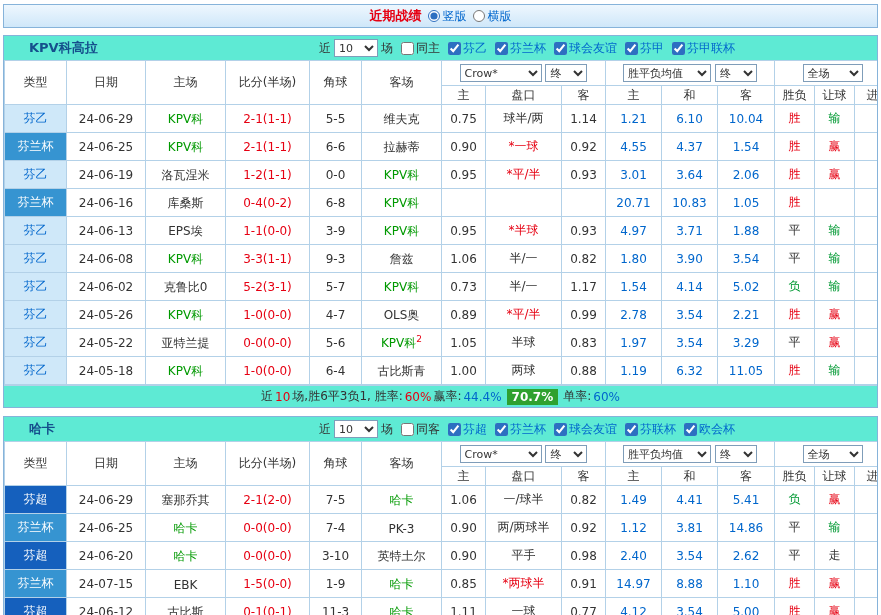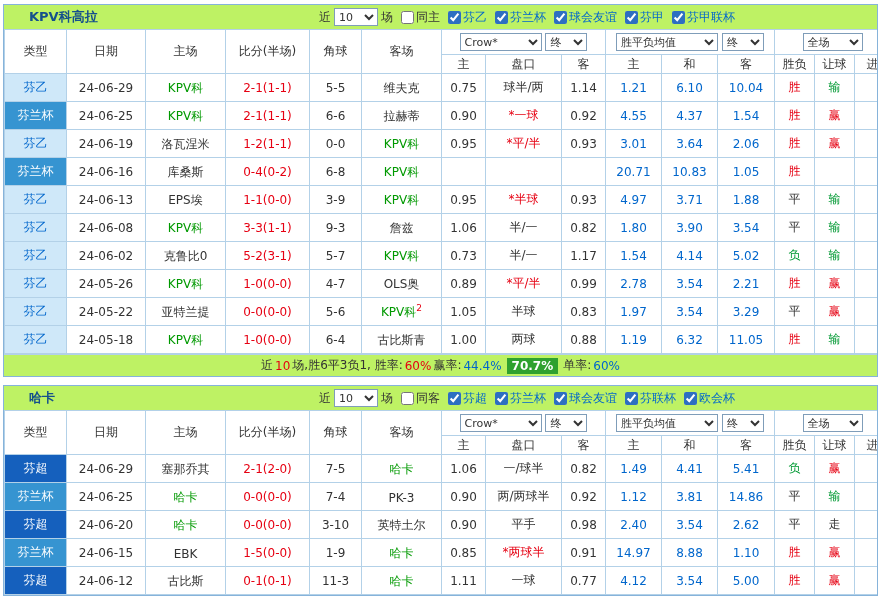--- a/index.html
+++ b/index.html
@@ -8,33 +8,33 @@
   .page { padding: 4px 3px 0 3px; }
 
   
   .topbar { height: 24px; border: 1px solid #86b3da; background: linear-gradient(#eef7fe, #cfe7f9);
             display: flex; align-items: center; justify-content: center; margin-bottom: 7px; }
   .topbar .title { color: #e60012; font-weight: bold; font-size: 13px; }
   .topbar label { color: #0066cc; display: inline-flex; align-items: center; gap: 3px; cursor: pointer; }
   .topbar input[type=radio] { margin-left: 6px; accent-color: #2d6fc1; width: 12px; height: 12px; }
 
   
-  .panel { border: 1px solid #86b3da; overflow: hidden; background: #bef264; }
+  .panel { border: 1px solid #86b3da; overflow: hidden; background: #5eead4; }
   .panel + .panel { margin-top: 8px; }
   .panel-head { height: 24px; position: relative; display: flex; align-items: center; padding-left: 25px; }
   .team-title { font-weight: bold; color: #15508c; font-size: 13px; }
   .controls { position: absolute; left: 315px; top: 0; height: 24px; display: flex; align-items: center; gap: 3px; white-space: nowrap; }
   .controls label { display: inline-flex; align-items: center; gap: 2px; margin-left: 5px; cursor: pointer; }
   .controls .lg-label { color: #0066cc; }
   input[type=checkbox] { width: 13px; height: 13px; accent-color: #2d6fc1; margin: 0; }
   select { font-family: inherit; font-size: 11px; height: 18px; border: 1px solid #7f9db9; background: #fff; color: #333; }
   .sel-near { width: 44px; }
   .sel-odds { width: 82px; }
   .sel-fin { width: 42px; }
-  .sel-avg { width: 102px; }
+  .sel-avg { width: 88px; }
   .sel-scope { width: 60px; }
 
   
   table { border-collapse: collapse; table-layout: fixed; width: 886px; background: #fff; }
   th, td { border: 1px solid #b3d1e8; text-align: center; overflow: hidden; white-space: nowrap; font-weight: normal; }
   thead tr.h1 th { height: 25px; }
   thead tr.h2 th { height: 19px; }
   tbody td { height: 28px; }
   .c-date { color: #333; }
   .c-score { color: #e60012; }
@@ -46,20 +46,31 @@
   .summary { height: 22px; border-top: 1px solid #b3d1e8; display: flex; align-items: center; justify-content: center; gap: 2px; }
   .summary .red { color: #e60012; }
   .summary .blue { color: #0066cc; }
   .badge { background: #2fa12f; color: #fff; font-weight: bold; padding: 1px 5px; margin: 0 3px; }
 </style>
 </head>
 <body>
 
 <div class="page">
 
+  <div class="topbar">
+    <span class="title">近期战绩</span>
+    <label>
+      <input type="radio" name="layout" checked="" style="">
+      <span>竖版</span>
+    </label>
+    <label>
+      <input type="radio" name="layout" style="">
+      <span>横版</span>
+    </label>
+  </div>
 
   <section class="panel">
     <div class="panel-head">
       <span class="team-title">KPV科高拉</span>
       <div class="controls">
         <span>近</span>
         <select class="sel-near"><option>10</option></select>
         <span>场</span>
         <label>
           <input type="checkbox" style="">
@@ -456,21 +467,21 @@
     <td class="c-odds">0.98</td>
     <td class="c-avg">2.40</td>
     <td class="c-avg">3.54</td>
     <td class="c-avg">2.62</td>
     <td class="c-res" style="color: rgb(51, 51, 51);">平</td>
     <td class="c-res" style="color: rgb(51, 51, 51);">走</td>
     <td class="c-extra"></td>
   </tr>
           <tr>
     <td class="c-type" style="background: rgb(54, 148, 209); color: rgb(255, 255, 255);">芬兰杯</td>
-    <td class="c-date">24-06-15</td>
+    <td class="c-date">24-07-15</td>
     <td class="c-team"><span>EBK</span><sup class="sup"></sup></td>
     <td class="c-score">1-5(0-0)</td>
     <td class="c-corner">1-9</td>
     <td class="c-team"><span style="color: rgb(0, 153, 0);">哈卡</span><sup class="sup"></sup></td>
     <td class="c-odds">0.85</td>
     <td class="c-hc" style="color: rgb(230, 0, 18);">*两球半</td>
     <td class="c-odds">0.91</td>
     <td class="c-avg">14.97</td>
     <td class="c-avg">8.88</td>
     <td class="c-avg">1.10</td>

